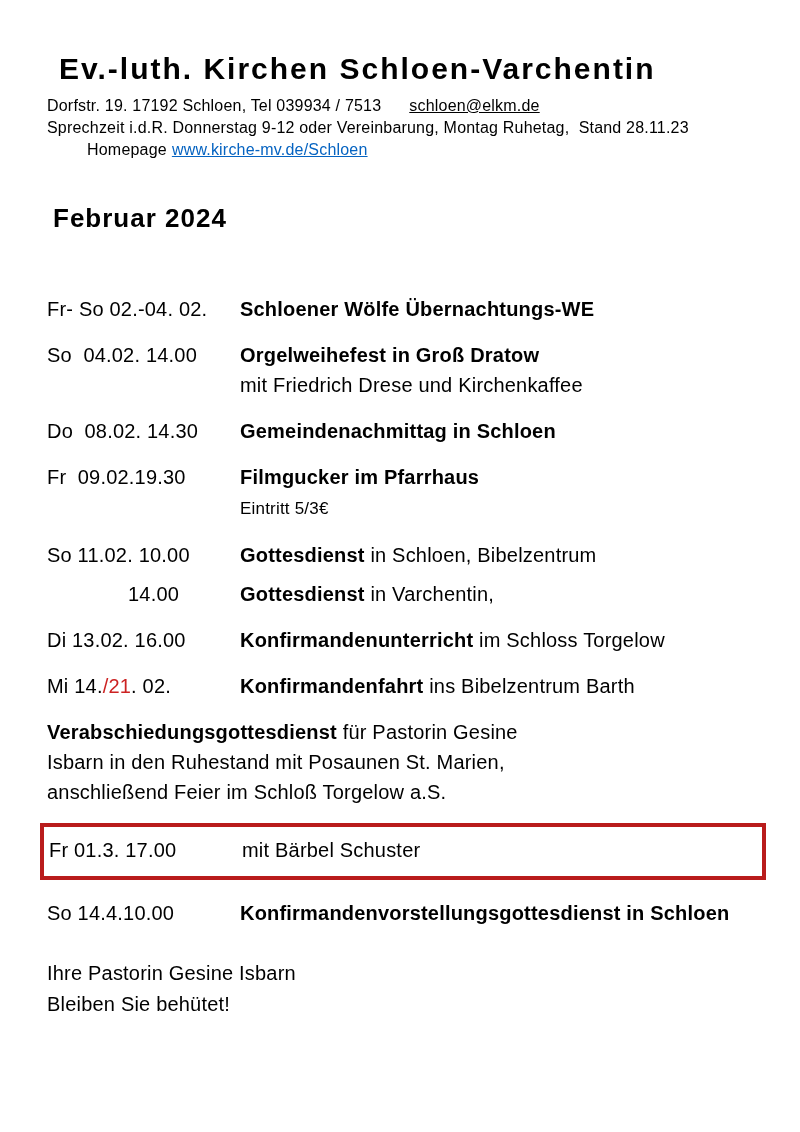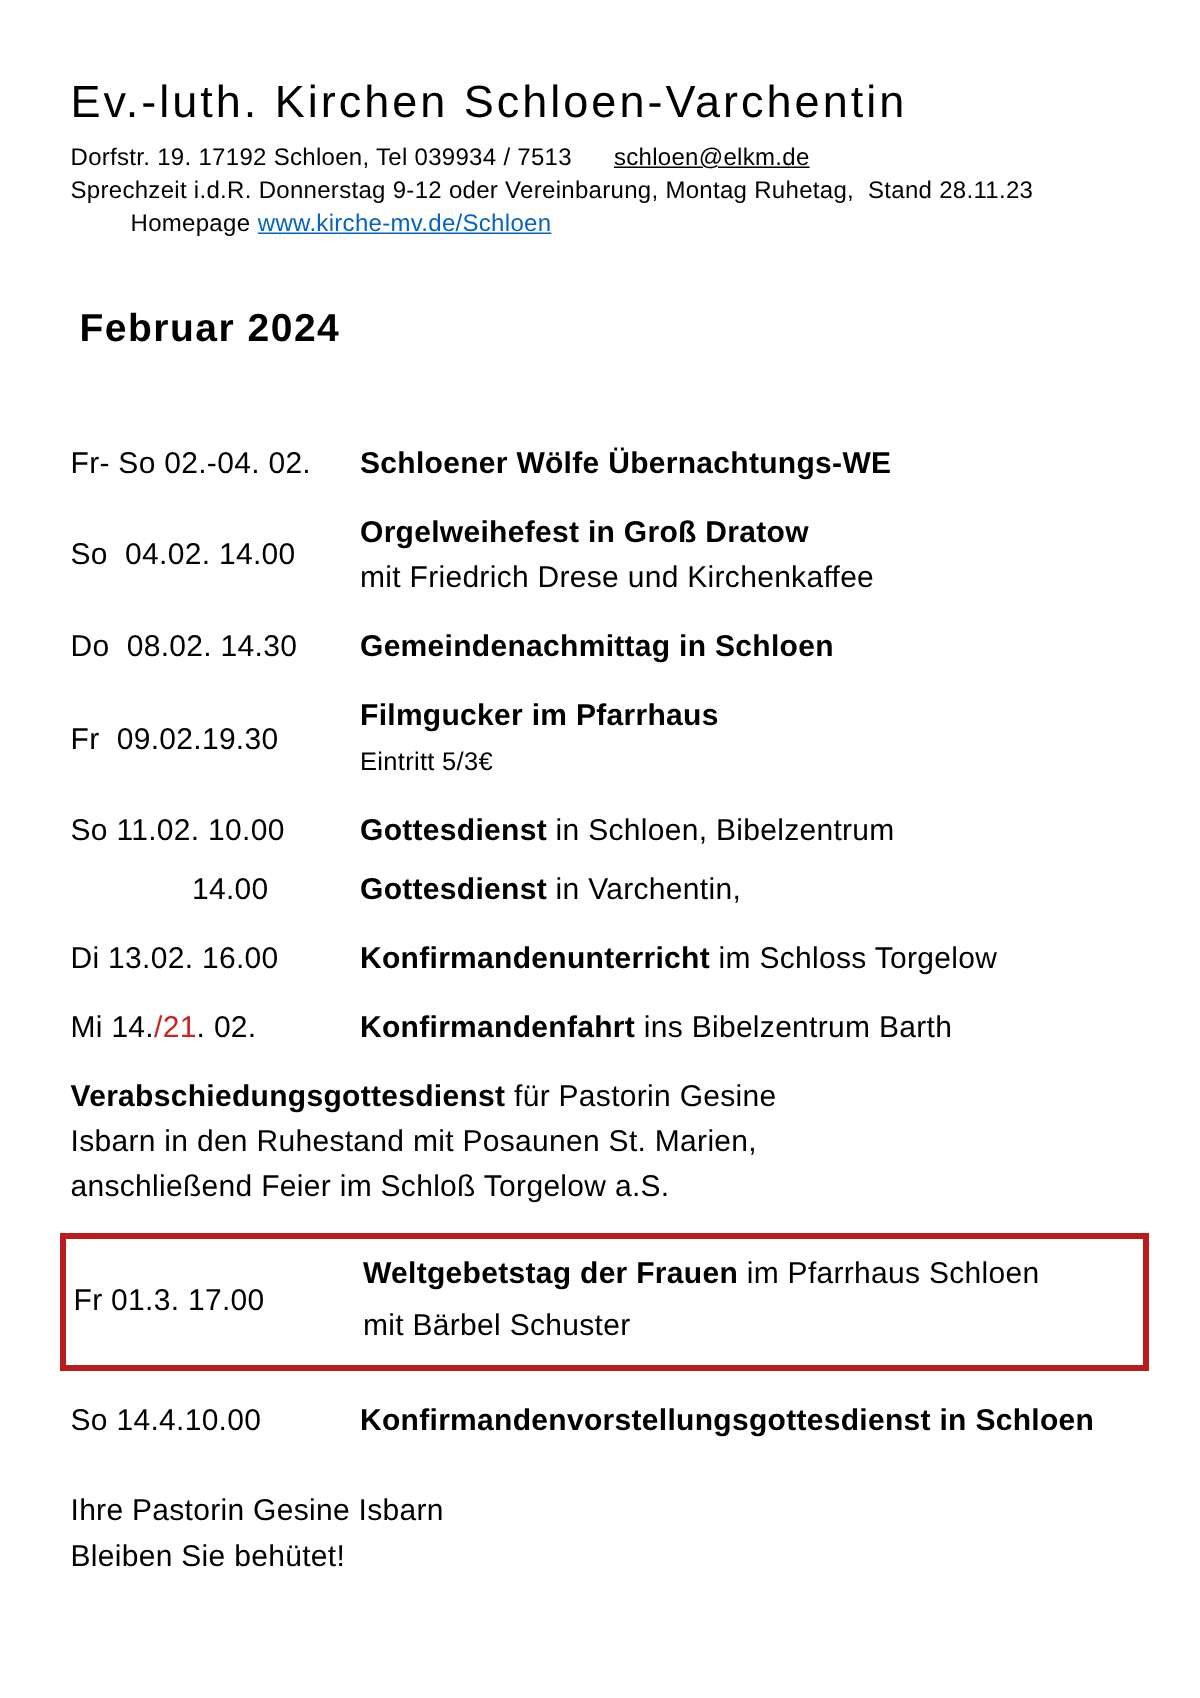--- a/index.html
+++ b/index.html
@@ -16,23 +16,23 @@
     background: var(--bg);
     color: var(--text);
     font-family: "Liberation Sans", "DejaVu Sans", sans-serif;
     overflow: hidden;
   }
   .page { padding: 52px 38px 0 47px; }
 
   
   .title {
     font-size: 30px;
-    font-weight: normal;
+    font-weight: bold;
     letter-spacing: 2px;
-    margin: 0 0 9px 0;
+    margin: 0 0 9px 12px;
     white-space: nowrap;
   }
   .sub {
     font-size: 16px;
     line-height: 22px;
     white-space: pre-wrap;
     letter-spacing: 0.2px;
   }
   .email-link {
     color: var(--text);
@@ -51,21 +51,21 @@
   
   .month {
     font-size: 26px;
     font-weight: bold;
     letter-spacing: 1px;
     margin: 42px 0 0 6px;
   }
 
   
   #events { margin-top: 60px; font-size: 20px; letter-spacing: 0.2px; }
-  .event { display: flex; margin-bottom: 16px; align-items: center; }
+  .event { display: flex; margin-bottom: 16px; }
   .event.tight { margin-top: -7px; }
   .date {
     flex: 0 0 193px;
     width: 193px;
     white-space: pre-wrap;
     line-height: 30px;
   }
   .event.indent .date { padding-left: 81px; }
   .desc { flex: 1; }
   .line { line-height: 30px; }
@@ -158,21 +158,20 @@
       <div class="event">
         <div class="desc">
           <div class="line"><span class="b">Verabschiedungsgottesdienst</span><span> für Pastorin Gesine</span></div>
           <div class="line"><span>Isbarn in den Ruhestand mit Posaunen St. Marien,</span></div>
           <div class="line"><span>anschließend Feier im Schloß Torgelow a.S.</span></div>
         </div>
       </div>
       <div class="event boxed">
         <div class="date"><span>Fr 01.3. 17.00</span></div>
         <div class="desc">
-          <div class="line"><span class="b">Weltgebetstag der Frauen</span><span> im Pfarrhaus Schloen</span></div>
           <div class="line"><span>mit Bärbel Schuster</span></div>
         </div>
       </div>
       <div class="event">
         <div class="date"><span>So 14.4.10.00</span></div>
         <div class="desc">
           <div class="line"><span class="b">Konfirmandenvorstellungsgottesdienst in Schloen</span></div>
         </div>
       </div>
     </div>

